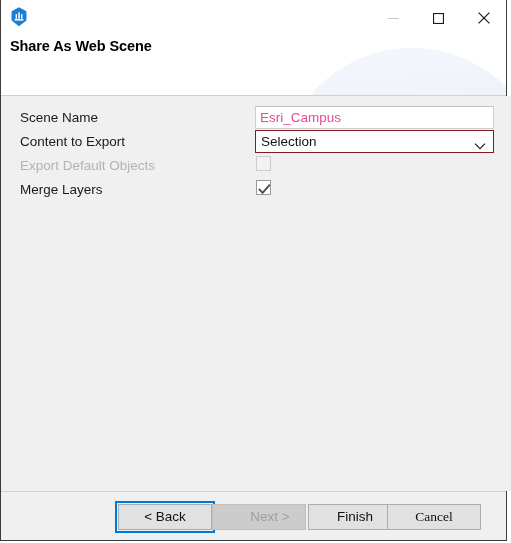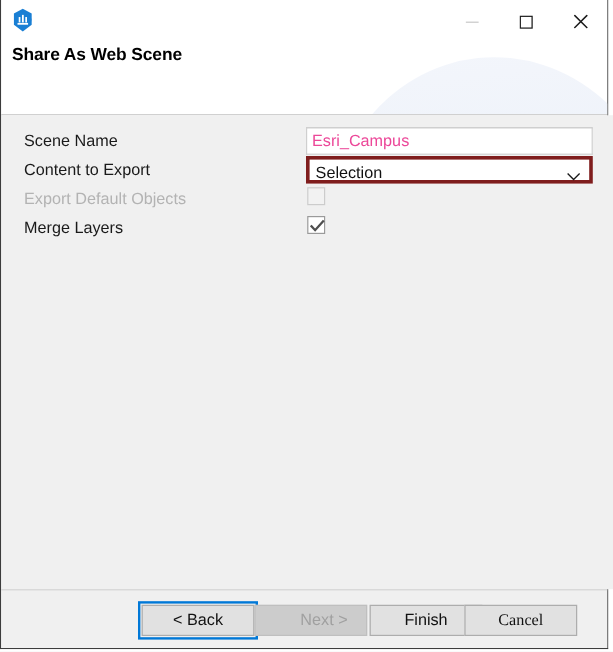--- a/index.html
+++ b/index.html
@@ -158,21 +158,21 @@
   }
 
   .combo {
     position: absolute;
     left: 254px;
     top: 0;
     width: 239px;
     height: 23px;
     box-sizing: border-box;
     background: #ffffff;
-    border: 3px solid #7f1d1d;
+    border: 1px solid #7f1d1d;
     cursor: default;
   }
   .combo-text {
     position: absolute;
     left: 5px;
     top: 0;
     line-height: 21px;
     font-size: 13.5px;
     color: #111111;
     white-space: nowrap;

